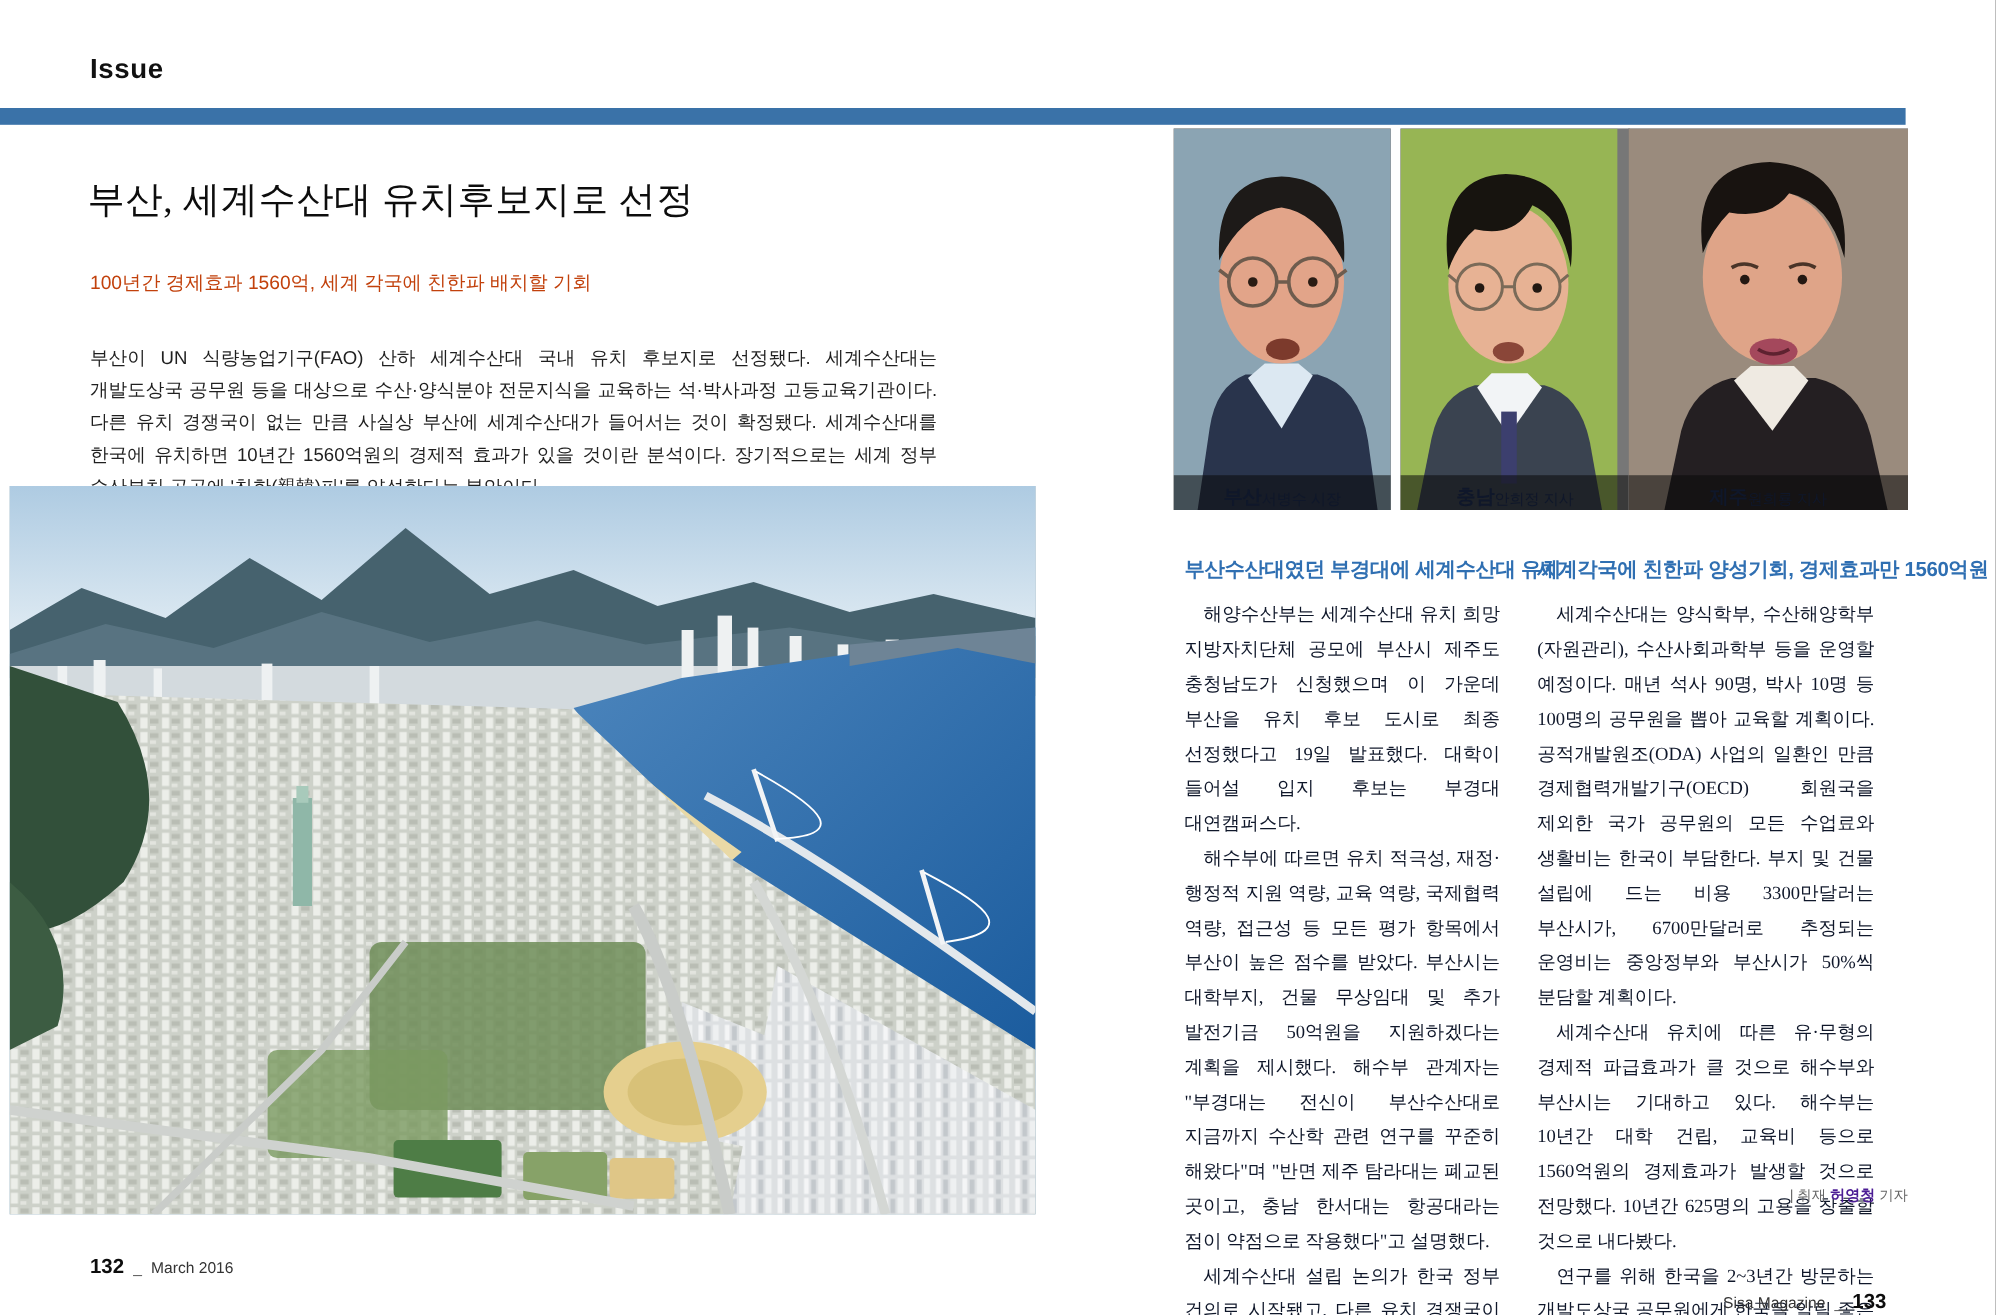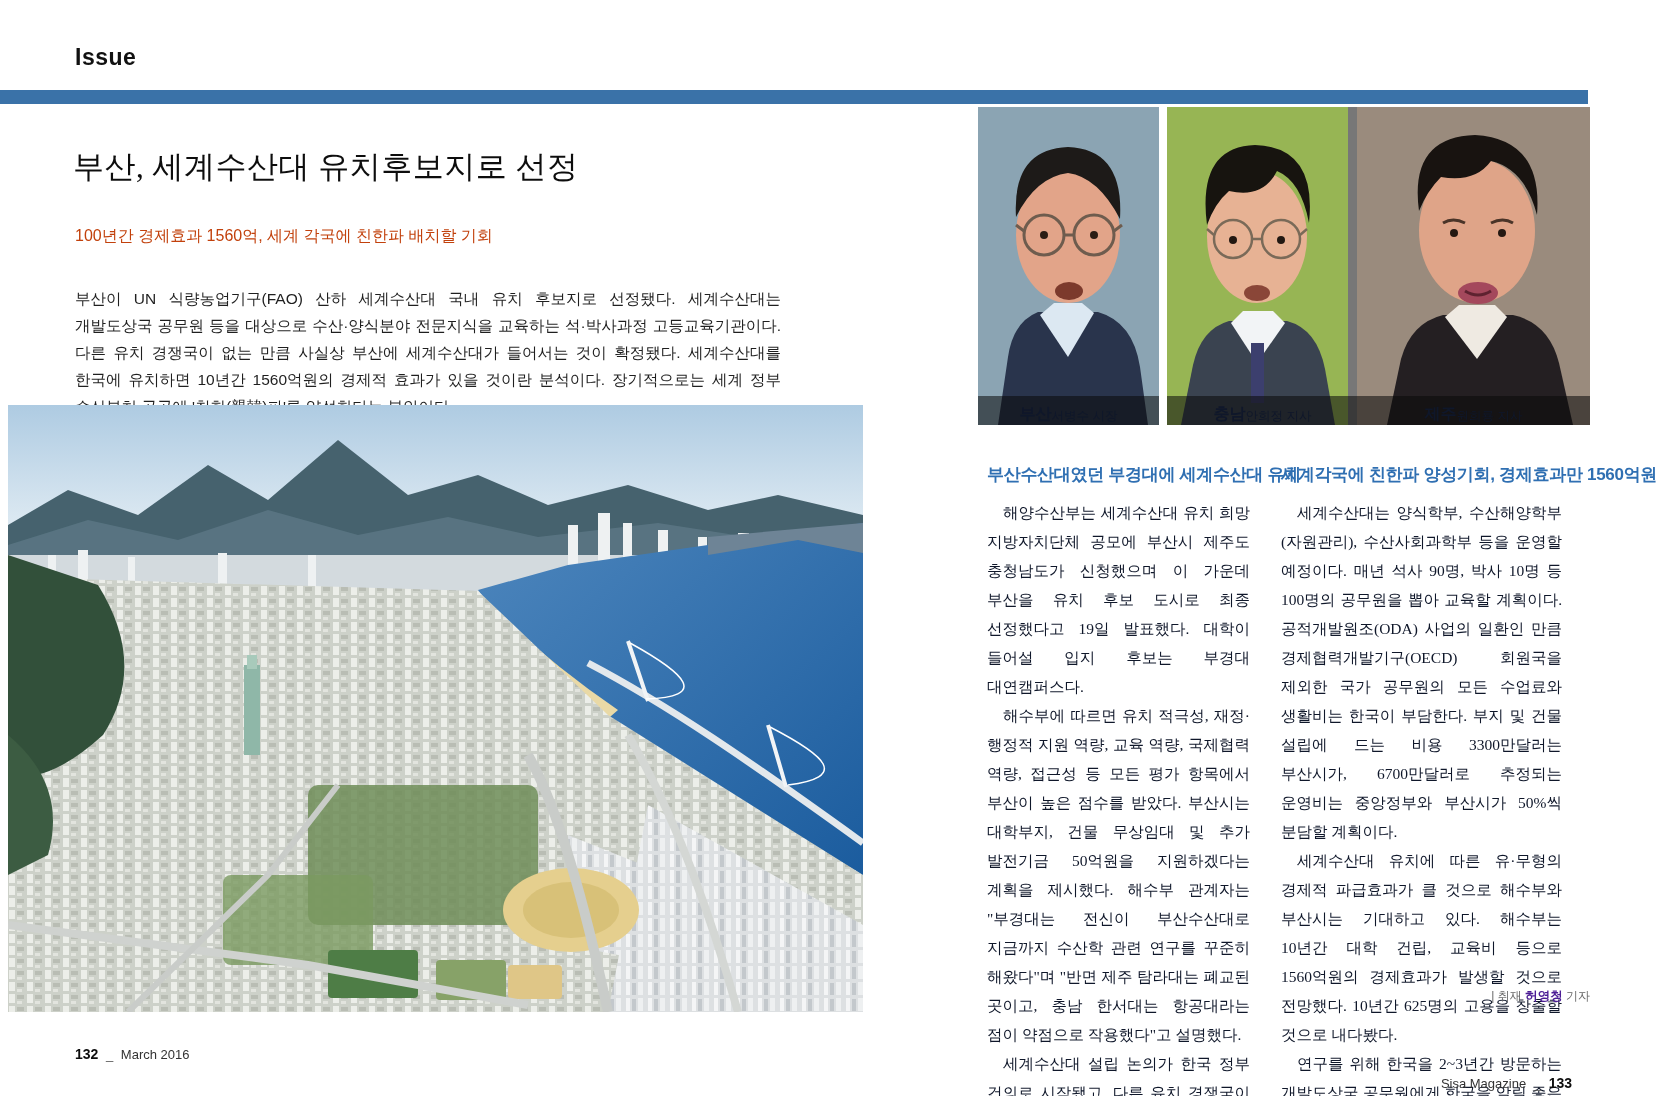--- a/index.html
+++ b/index.html
@@ -59,21 +59,21 @@
     text-align:justify; text-indent:16px; word-break:keep-all;
   }
   .byline {
     position:absolute; left:1281px; top:988px; width:309px;
     text-align:right; font-size:12px; color:#666;
   }
   .byline b { color:#4c1d95; font-size:12.5px; }
 
   .footer-left { position:absolute; left:75px; top:1046px; font-size:13px; color:#333; }
   .footer-right { position:absolute; left:1272px; top:1046px; width:300px; text-align:right; font-size:13px; color:#333;margin-top:29px; }
-  .pagenum { font-size:14px; font-weight:700; color:#0d0d0d;text-align:right; }
+  .pagenum { font-size:17px; font-weight:700; color:#0d0d0d;text-align:right; }
   .foot-sep { color:#555; margin:0 4px; }
 </style>
 </head>
 <body>
 
 <div class="spread">
 
   <div class="kicker">Issue</div>
   <div class="top-bar"></div>
 

